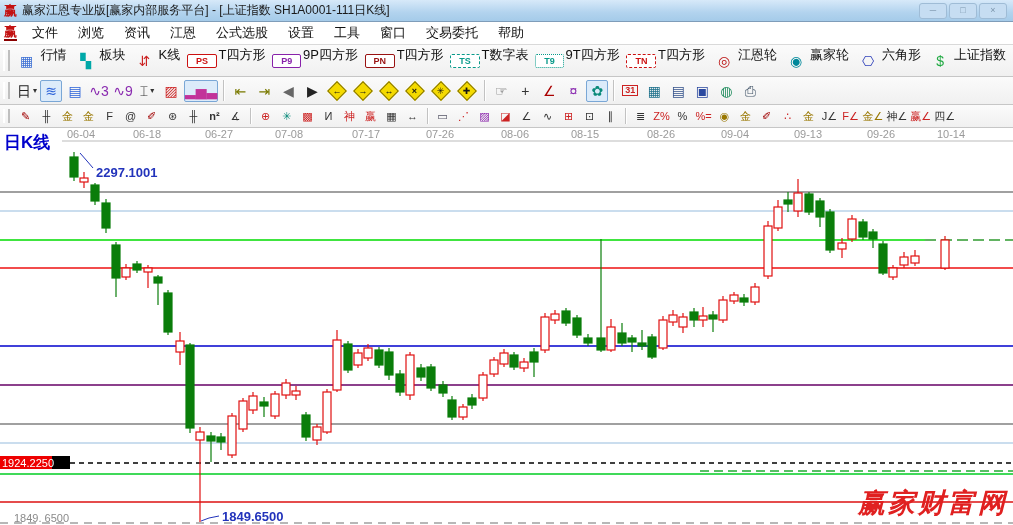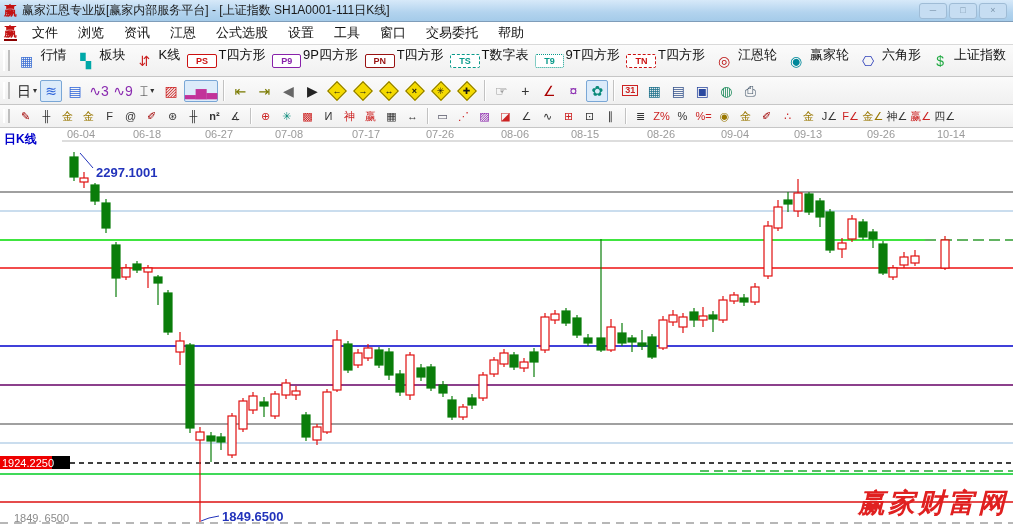--- a/index.html
+++ b/index.html
@@ -26,21 +26,21 @@
     margin:0 1px;font-size:14px;line-height:1;cursor:default;border:1px solid transparent}
   #toolbar3 .ticon{min-width:18px;height:17px;font-size:11px;margin:0 .5px}
   .ticon.sel{border:1px solid #7aa7d6;background:#dcebfa;border-radius:2px}
   .tlabel{margin:0 7px 12px 2px;white-space:nowrap}
   .badge{font-size:9px;font-weight:bold;padding:0 8px;line-height:12px;border:1px solid currentColor;border-radius:2px;background:#fff}
   .dd{font-size:8px;color:#333;margin-left:2px}
   .diamond{width:12px;height:12px;background:#f4da00;border:1px solid #857400;transform:rotate(45deg);
     margin:3px 4px;display:flex;align-items:center;justify-content:center}
   .diamond span{transform:rotate(-45deg);font-size:9px;font-weight:bold;color:#151515;line-height:1}
   #chart{position:absolute;left:0;top:128px;width:1013px;height:397px;background:#fff}
-  #mode-label{position:absolute;left:4px;top:131px;color:#0000cc;font-weight:bold;font-size:12px;z-index:3}
+  #mode-label{position:absolute;left:4px;top:131px;color:#0000cc;font-weight:bold;font-size:17px;z-index:3}
 </style>
 </head>
 <body>
 
 <div class="titlebar">
   <span class="tb-logo">赢</span>
   <span>赢家江恩专业版[赢家内部服务平台] - [上证指数  SH1A0001-111日K线]</span>
   <span class="winbtns" id="winbtns">
       <span class="winbtn">─</span>
       <span class="winbtn">□</span>

